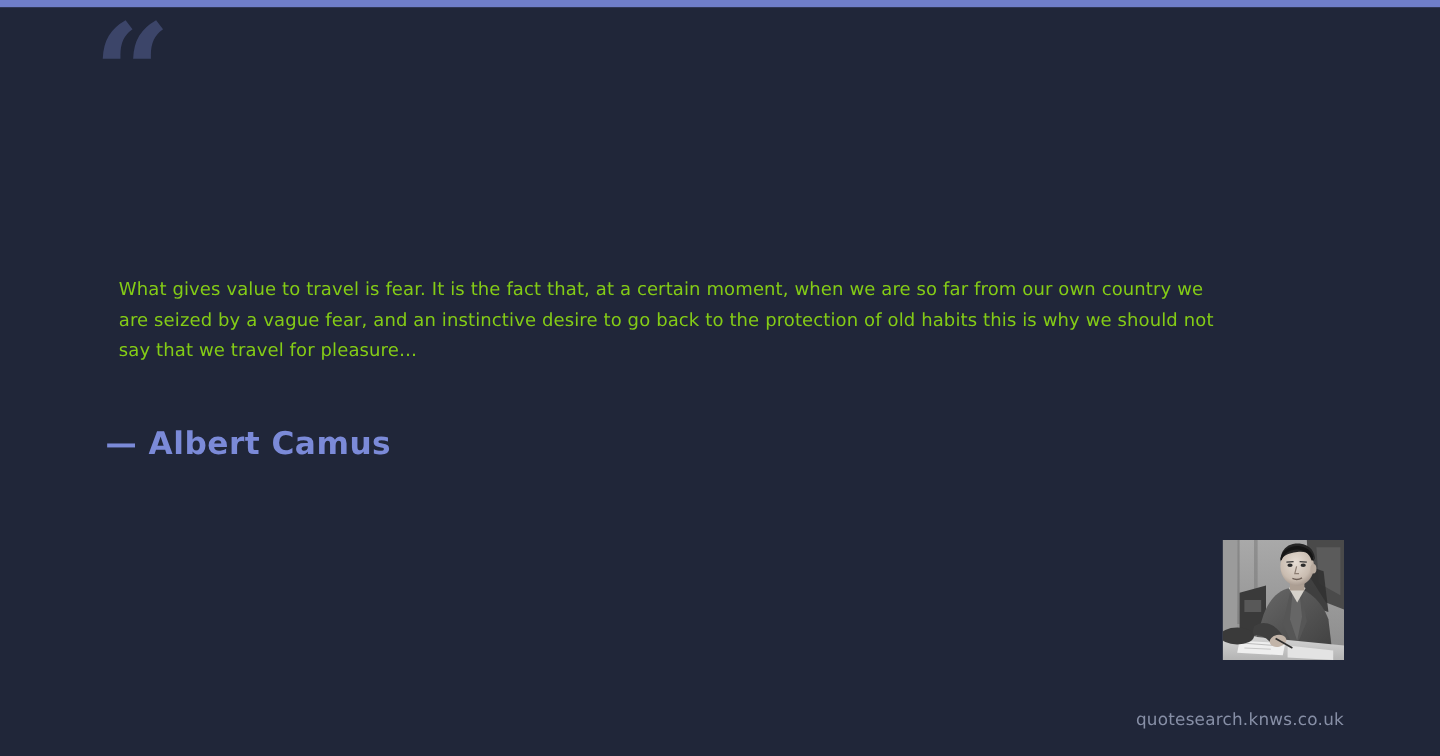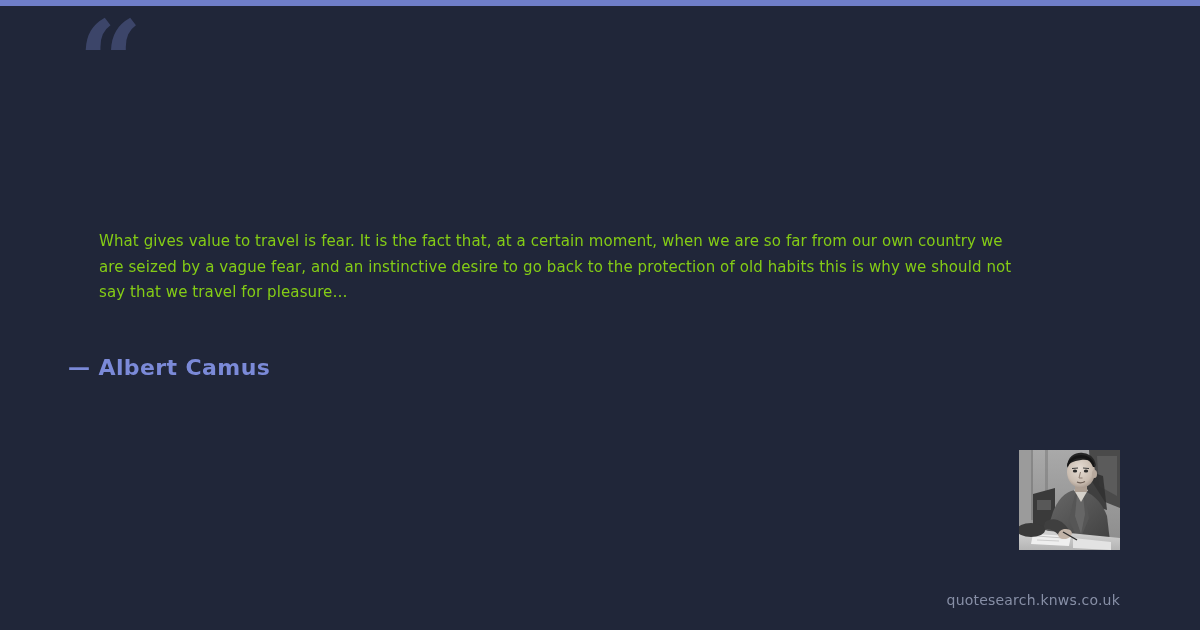--- a/index.html
+++ b/index.html
@@ -36,22 +36,22 @@
     width:920px;
     font-size:15px;
     line-height:25.6px;
     color:#84cc16;
     font-weight:400;
     letter-spacing:0.1px;
     margin-left:19px;
   }
   .attribution {
     position:absolute;
-    left:68px; top:355px;
-    font-size:22px;
+    left:88px; top:355px;
+    font-size:26px;
     font-weight:700;
     color:#7b8ad8;
     letter-spacing:0.4px;
   }
   .footer-url {
     position:absolute;
     right:80px; bottom:22px;
     font-size:14px;
     color:#878fa6;
     letter-spacing:0.2px;

